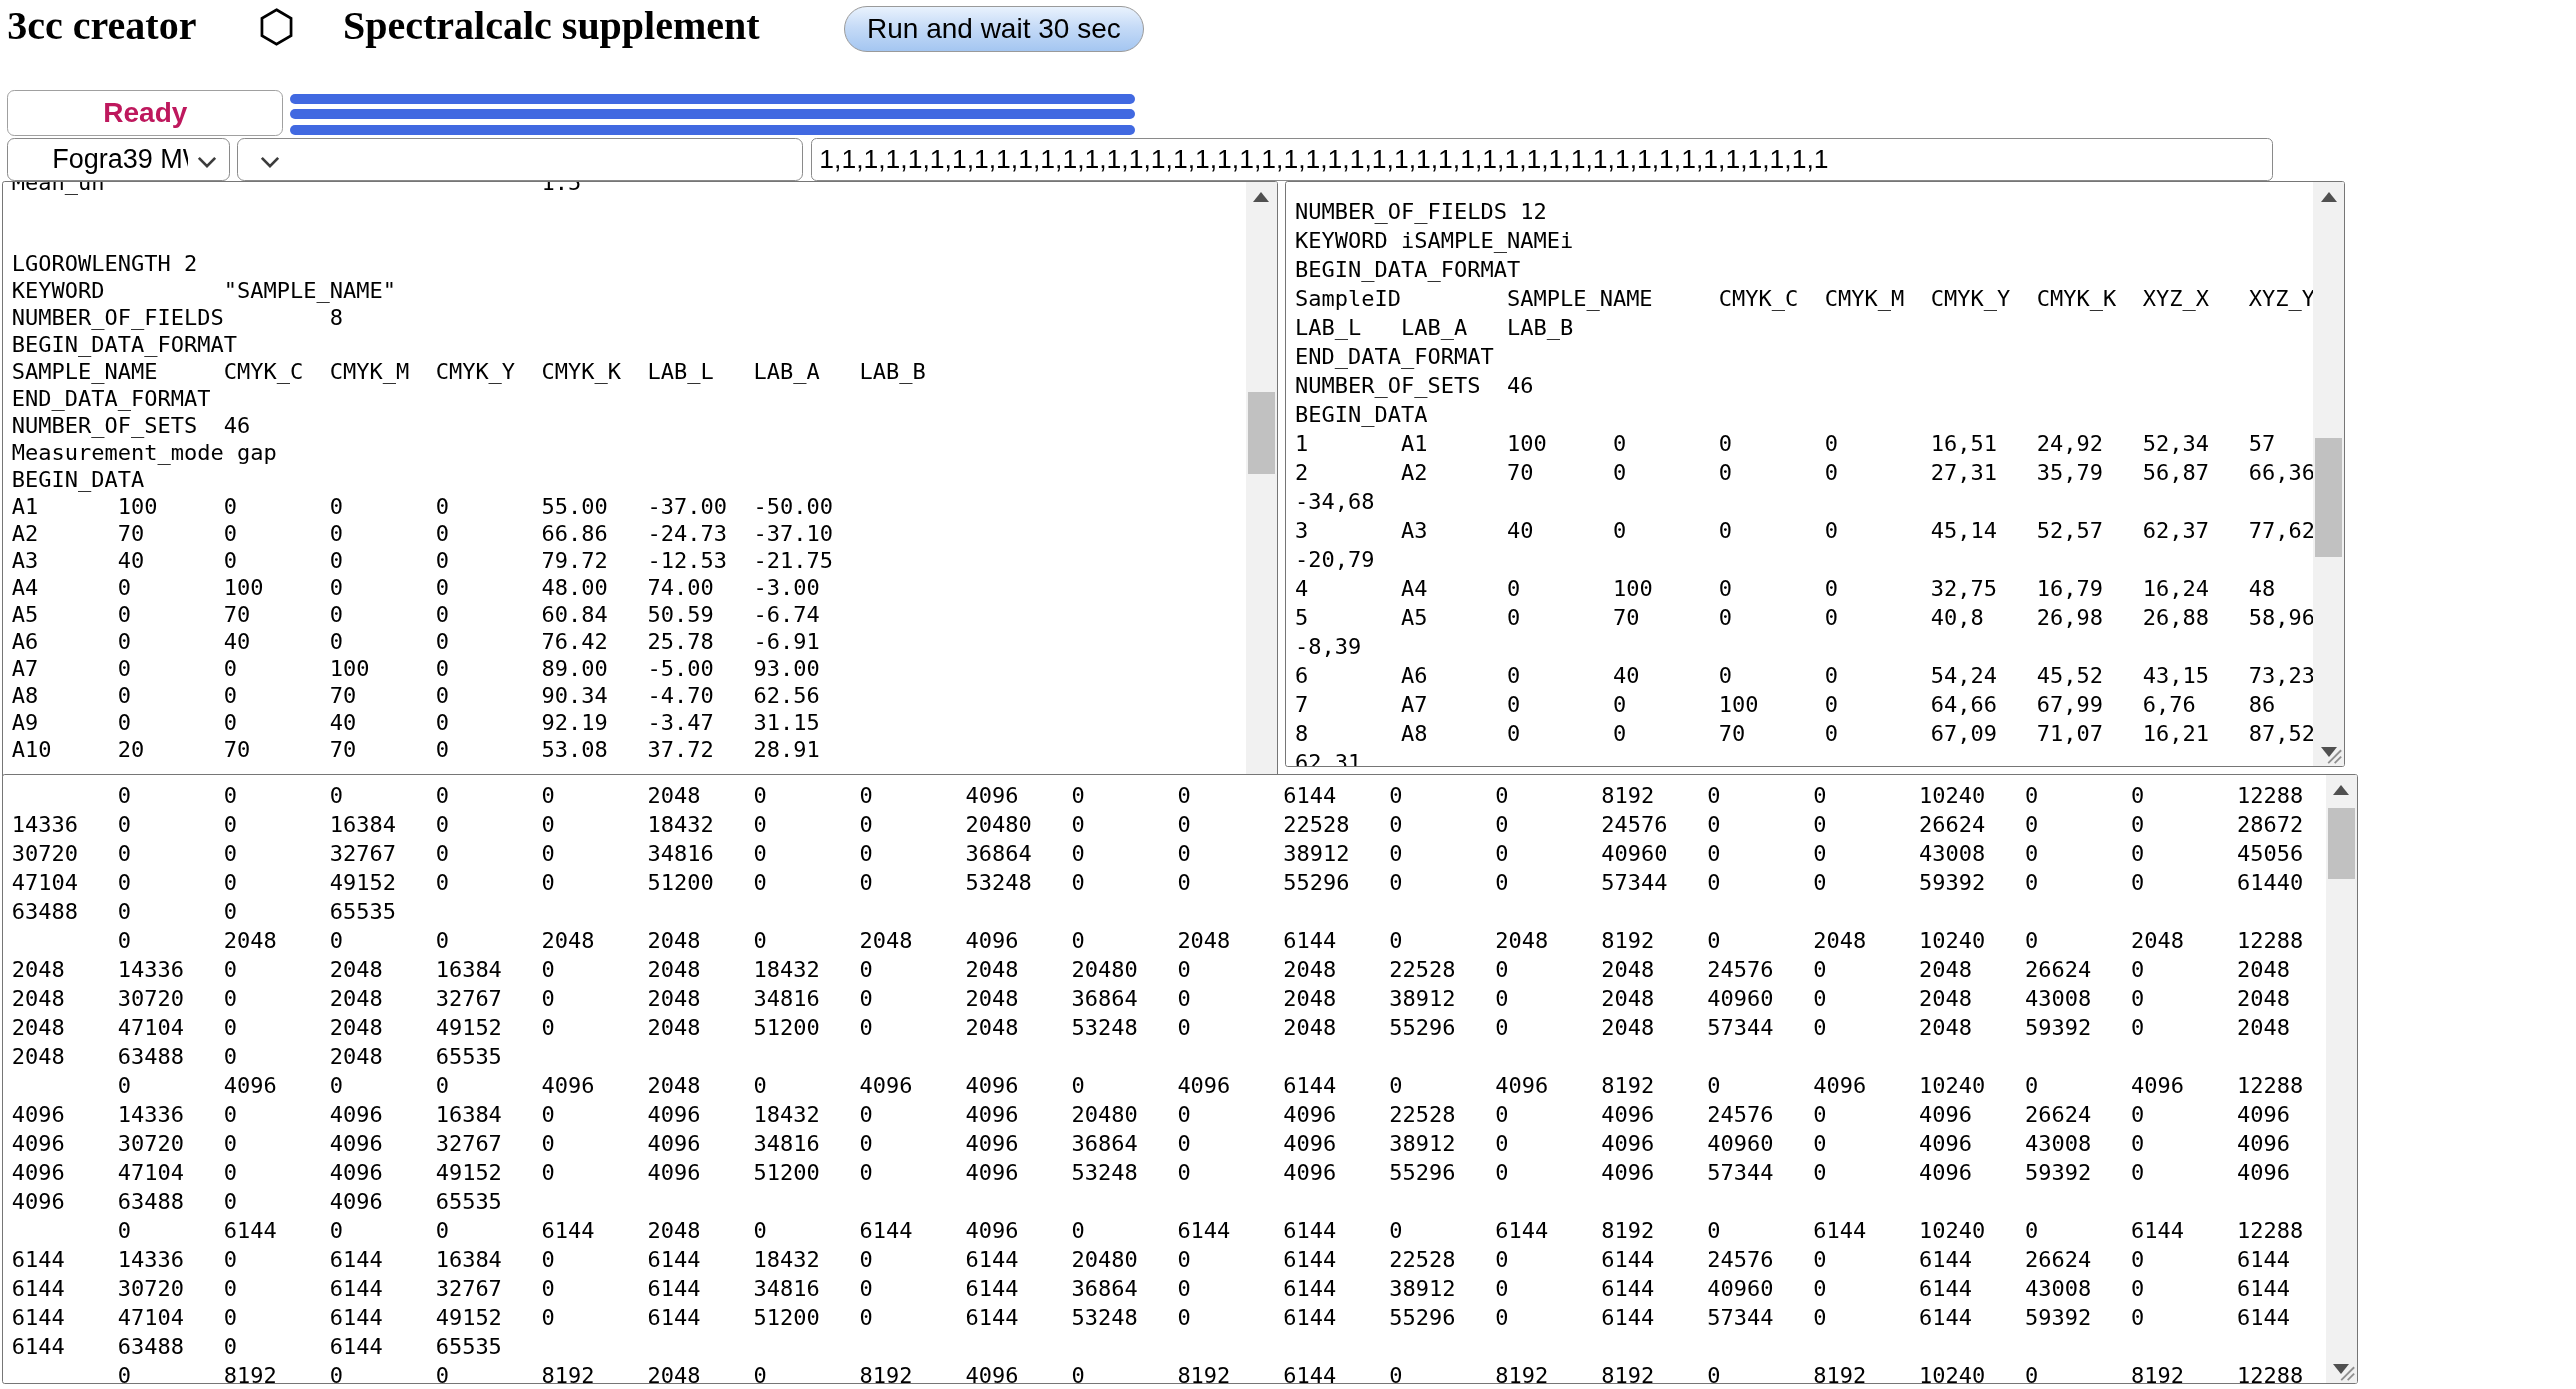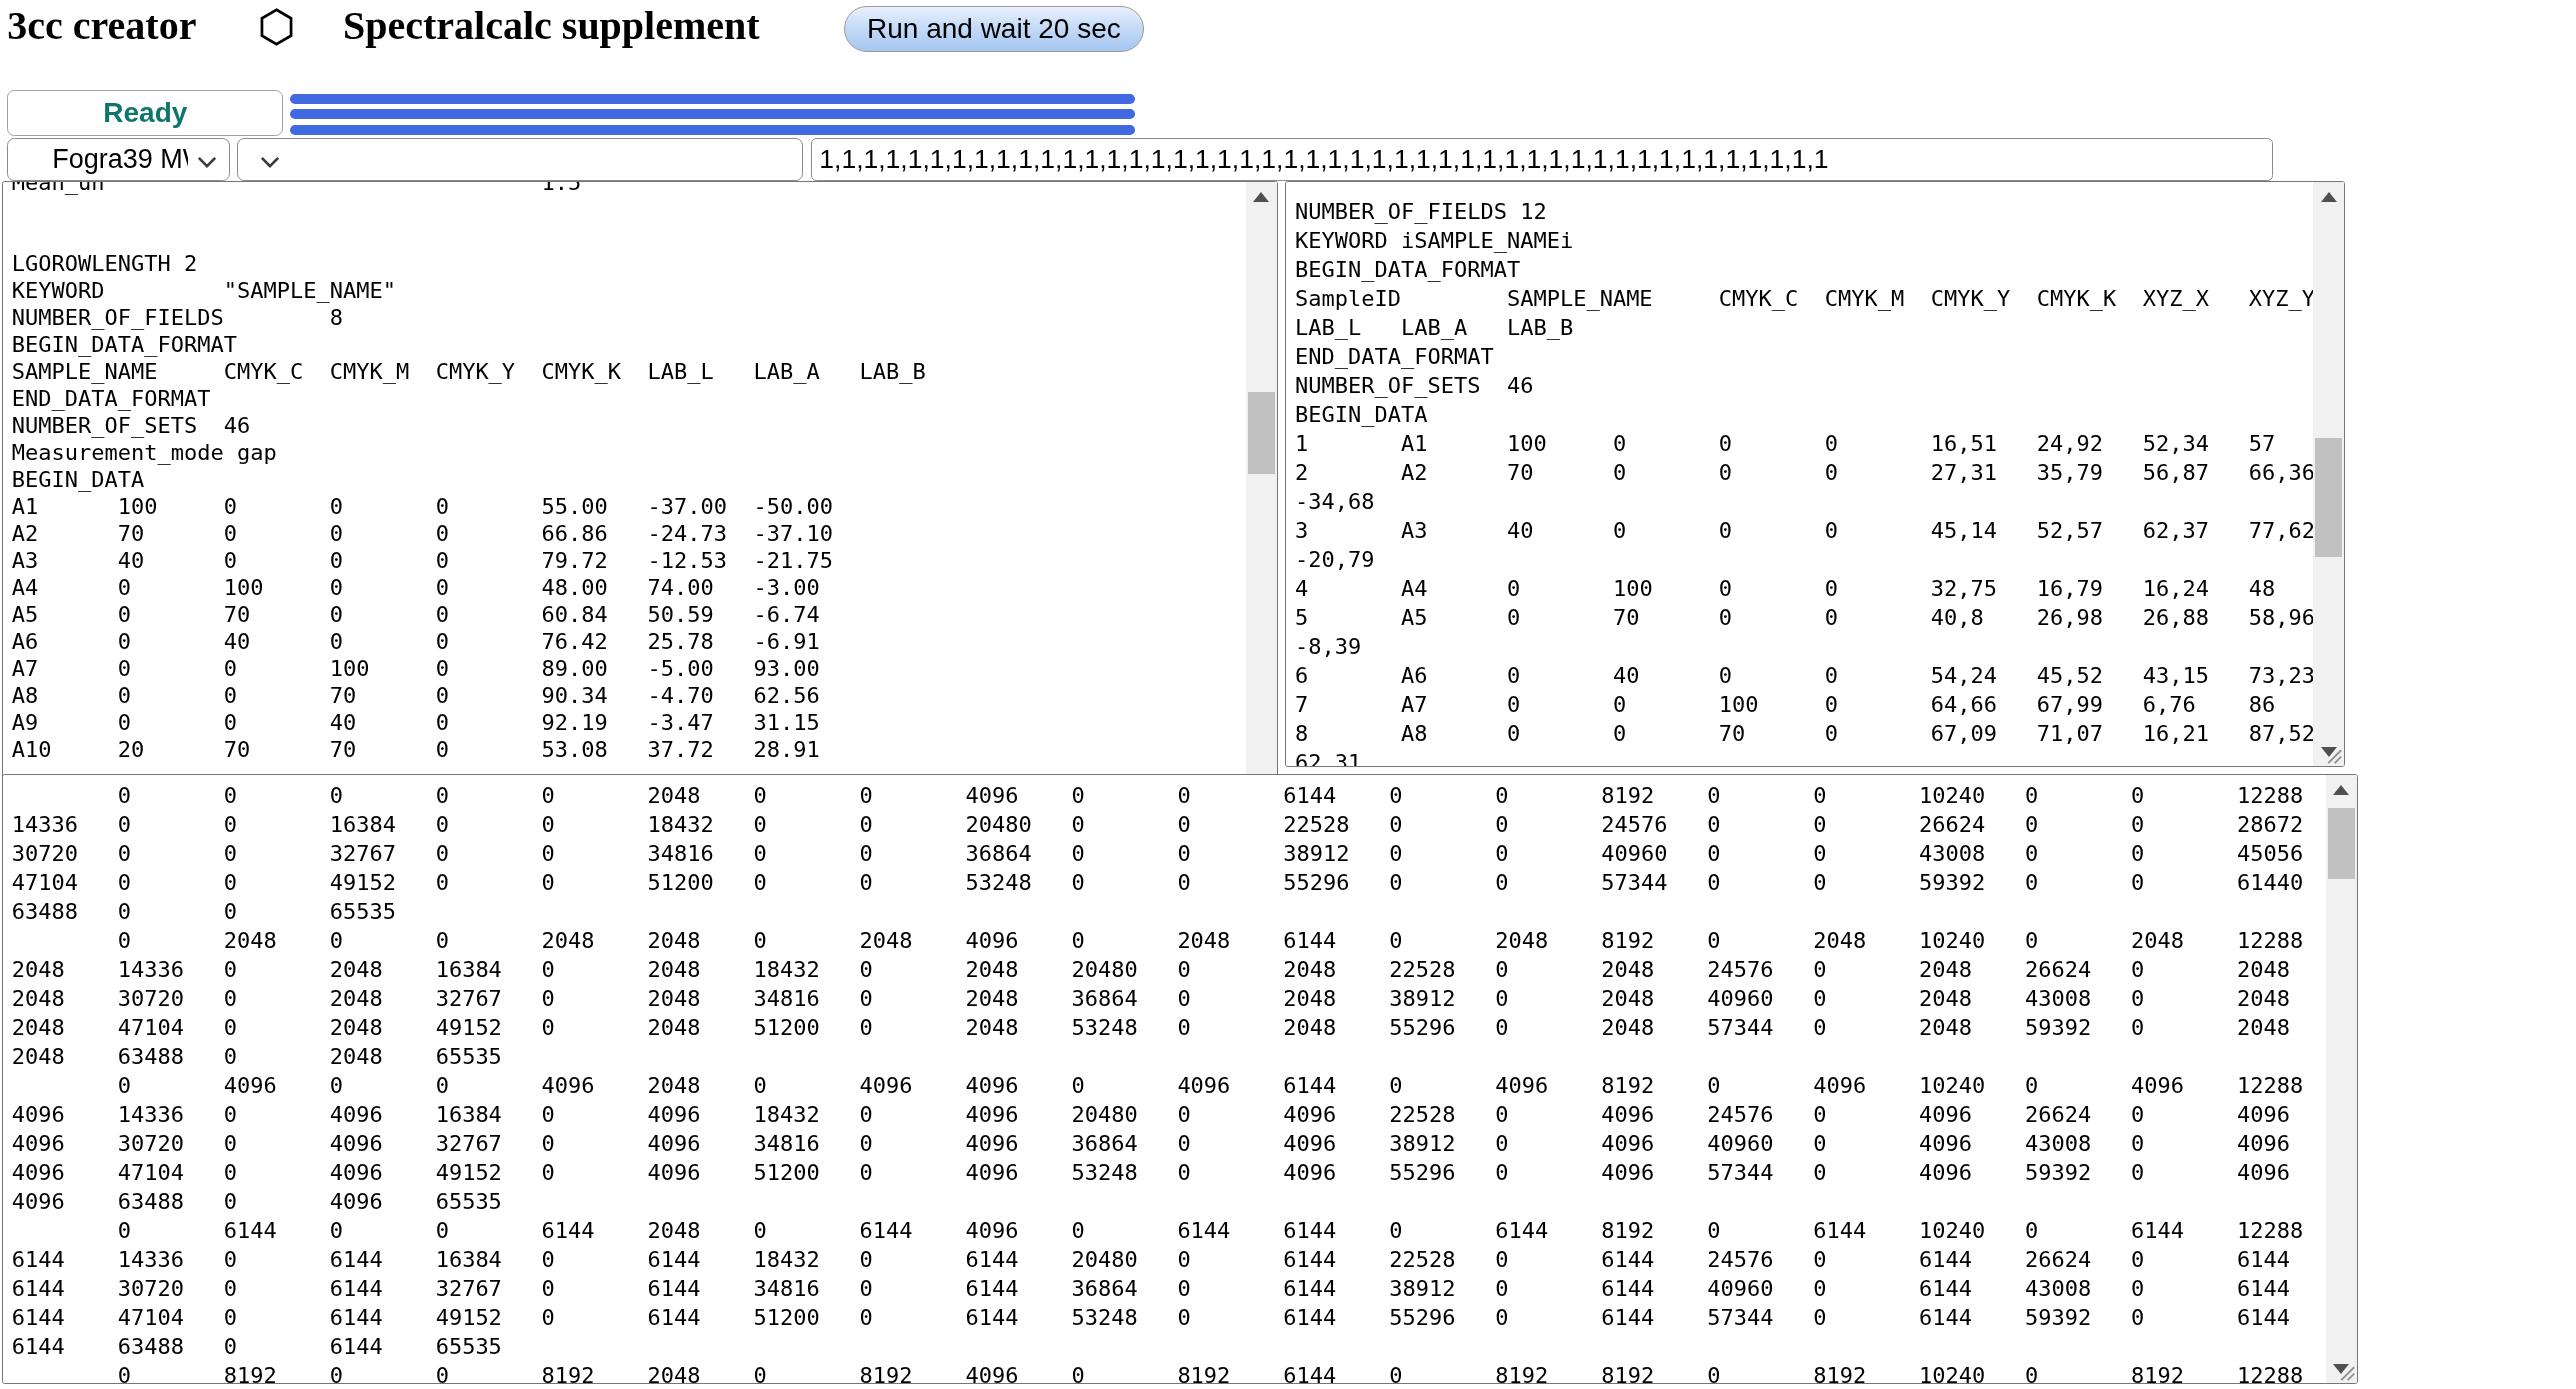--- a/index.html
+++ b/index.html
@@ -16,21 +16,21 @@
                font-family:"Liberation Serif", serif; font-weight:bold; font-size:40px; color:#000; }
   .run-btn { position:absolute; left:844px; top:5.5px; height:46px; padding:0 22px;
              font-family:"Liberation Sans", sans-serif; font-size:28px; color:#000;
              background:linear-gradient(#e9f2fd 0%, #c6dbf7 45%, #a4c6f1 100%);
              border:1.8px solid #9a9a9a; border-radius:24px; cursor:pointer; }
 
   
   .ready-box { position:absolute; left:7.3px; top:90px; width:276px; height:46px;
                background:#fff; border:1.8px solid #a0a0a0; border-radius:7.3px;
                display:flex; align-items:center; justify-content:center; }
-  .ready-label { font-size:28px; font-weight:bold; color:#0f766e; }
+  .ready-label { font-size:28px; font-weight:bold; color:#be185d; }
   .bars { position:absolute; left:290px; top:90px; width:845px; height:46px; }
   .bar { position:absolute; left:0; width:845px; height:10px; border-radius:5.5px; background:#4169e1; }
   .bar:nth-child(1){ top:3.7px; } .bar:nth-child(2){ top:19px; } .bar:nth-child(3){ top:35px; }
 
   
   .sel { position:absolute; top:138px; height:43px; background:#fff;
          border:1.8px solid #8a8a8a; border-radius:7.3px;
          display:flex; align-items:center; font-size:27px; color:#000; padding:0 12.8px;
          cursor:default; }
   .sel-profile { left:7.3px;  width:223px;padding-left:44px; }
@@ -74,21 +74,21 @@
 <body>
 
 <div class="header">
   <span class="app-title">3cc creator</span>
   <span class="hex-icon">
     <svg width="35" height="40" viewBox="0 0 38 44">
       <polygon points="19,3 35,12.5 35,31.5 19,41 3,31.5 3,12.5" fill="none" stroke="#000" stroke-width="3"></polygon>
     </svg>
   </span>
   <span class="doc-title">Spectralcalc supplement</span>
-  <button class="run-btn">Run and wait 20 sec</button>
+  <button class="run-btn">Run and wait 30 sec</button>
 </div>
 
 <div class="ready-box">
   <span class="ready-label">Ready</span>
 </div>
 <div class="bars">
   <div class="bar"></div>
   <div class="bar"></div>
   <div class="bar"></div>
 </div>

